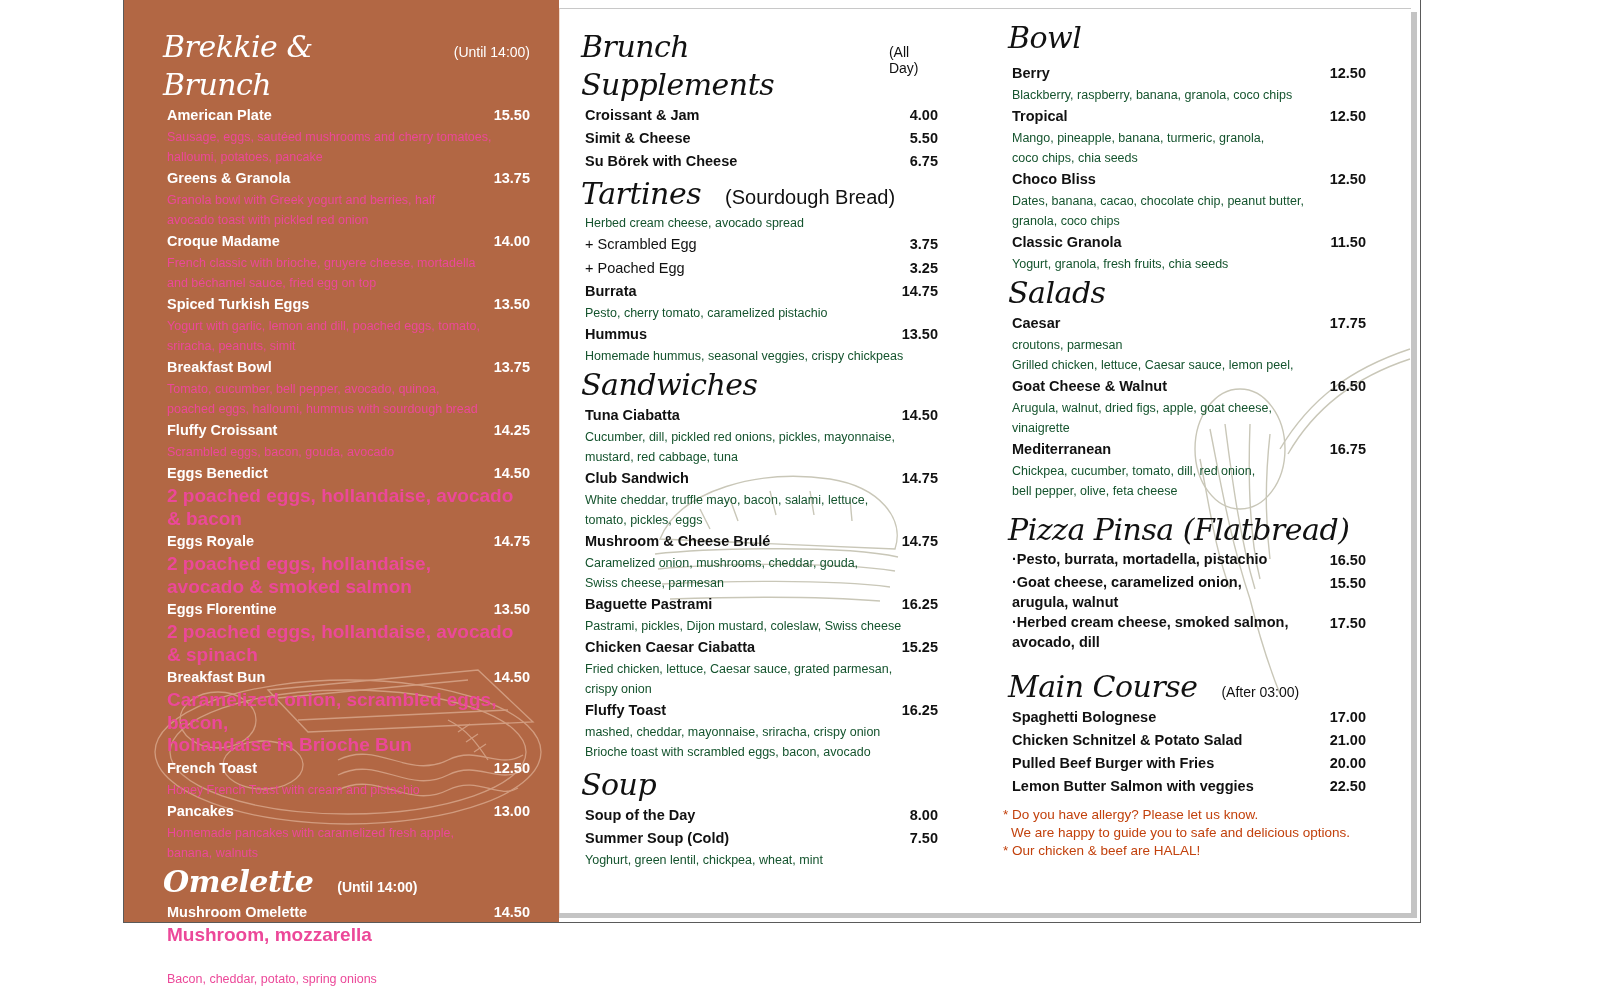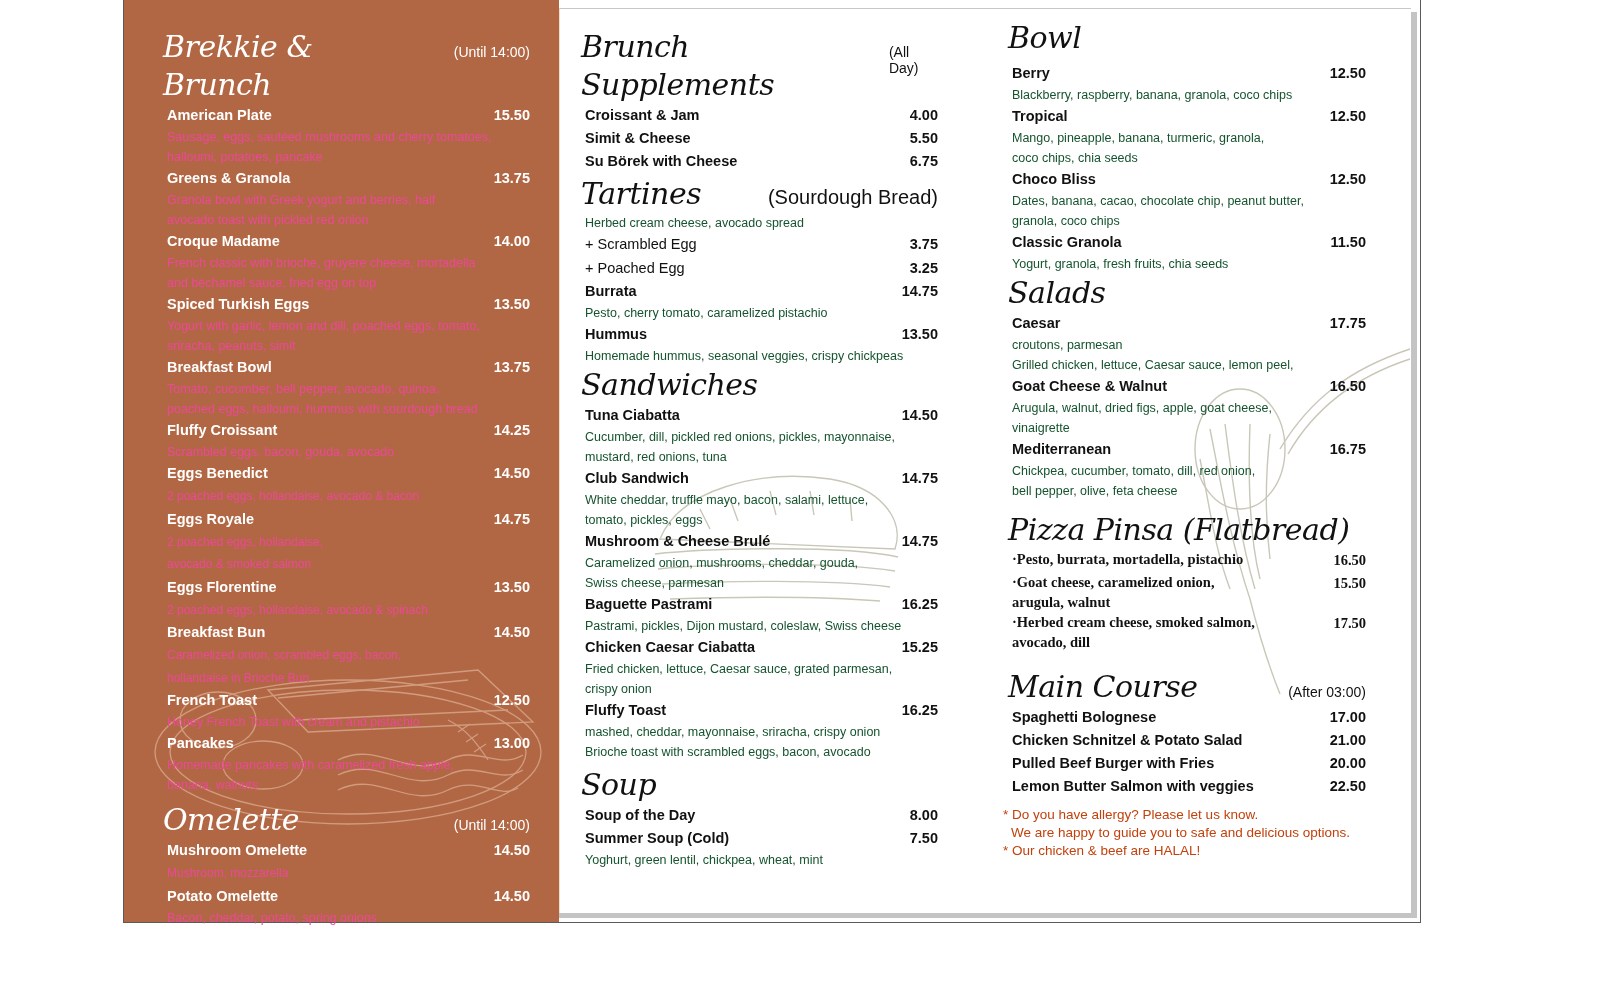--- a/index.html
+++ b/index.html
@@ -12,38 +12,38 @@
   .right-page { position: absolute; left: 559px; top: 8px; width: 852px; height: 906px; background: #fff;
                 border-top: 1px solid #c8c8c8; border-left: 1px solid #f3dcd0; }
   .shadow-r { position: absolute; left: 1411px; top: 12px; width: 6px; height: 906px; background: #c4c4c4; }
   .shadow-b { position: absolute; left: 559px; top: 913px; width: 858px; height: 5px; background: #c4c4c4; }
 
   .col { position: absolute; }
   .col-a { left: 167px; top: 28px; width: 363px; }
   .col-b { left: 585px; top: 28px; width: 353px; }
   .col-c { left: 1012px; top: 14px; width: 354px; }
 
-  .sec-title { display: flex; align-items: baseline; gap: 24px; margin-left: -4px; justify-content: space-between; }
+  .sec-title { display: flex; align-items: baseline; gap: 24px; margin-left: -4px; }
   .script { font-family: "DejaVu Serif", serif; font-style: italic; font-size: 30px; line-height: 38px; letter-spacing: -0.5px; }
   .sub { font-size: 14px; }
   .sub.big { font-size: 20px; }
 
   .item-row { display: flex; justify-content: space-between; align-items: baseline; }
   .name { font-weight: bold; font-size: 14.5px; line-height: 23px; }
   .price { font-weight: bold; font-size: 14.5px; line-height: 23px; }
   .desc { font-size: 12.5px; line-height: 20px; }
-  .desc.lg { font-size: 12px; line-height: 22.5px; }
+  .desc.lg { font-size: 19px; line-height: 22.5px; font-weight: bold; }
   .addon { font-size: 14.5px; line-height: 23.5px; }
   .col-a .name, .col-a .price, .col-a .script, .col-a .sub { color: #ffffff; }
   .col-a .desc { color: #ec4899; }
   .col-b, .col-c { color: #111; }
   .col-b .desc, .col-c .desc { color: #14532d; }
 
   .pizza .name { line-height: 20px; padding-right: 40px; }
-  .pizza .item-row { margin-bottom: 0px; font-family: Liberation Serif, serif; }
+  .pizza .item-row { margin-bottom: 0px; }
   .notes { font-size: 13.5px; line-height: 18px; color: #c2410c; margin-left: -9px; margin-top: 8px; }
   .notes .ind { padding-left: 8px; }
 
   .sketch { position: absolute; pointer-events: none; }
 </style>
 </head>
 <body>
 
 <div class="sheet"></div>
 <div class="left-panel">
@@ -177,21 +177,21 @@
       </div>
       <div>
         <div class="item-row">
           <span class="name">Pancakes</span>
           <span class="price">13.00</span>
         </div>
         <div class="desc">Homemade pancakes with caramelized fresh apple,</div>
         <div class="desc">banana, walnuts</div>
       </div>
     </div>
-  <div class="sec-title" style="margin-top:6px;">
+  <div class="sec-title" style="font-weight:bold;">
     <span class="script">Omelette</span>
     <span class="sub">(Until 14:00)</span>
   </div>
   <div id="omelette-list">
       <div>
         <div class="item-row">
           <span class="name">Mushroom Omelette</span>
           <span class="price">14.50</span>
         </div>
         <div class="desc lg">Mushroom, mozzarella</div>
@@ -265,21 +265,21 @@
   <div class="sec-title">
     <span class="script">Sandwiches</span>
   </div>
   <div id="sandwich-list">
       <div>
         <div class="item-row">
           <span class="name">Tuna Ciabatta</span>
           <span class="price">14.50</span>
         </div>
         <div class="desc">Cucumber, dill, pickled red onions, pickles, mayonnaise,</div>
-        <div class="desc">mustard, red onions, tuna</div>
+        <div class="desc">mustard, red cabbage, tuna</div>
       </div>
       <div>
         <div class="item-row">
           <span class="name">Club Sandwich</span>
           <span class="price">14.75</span>
         </div>
         <div class="desc">White cheddar, truffle mayo, bacon, salami, lettuce,</div>
         <div class="desc">tomato, pickles, eggs</div>
       </div>
       <div>

